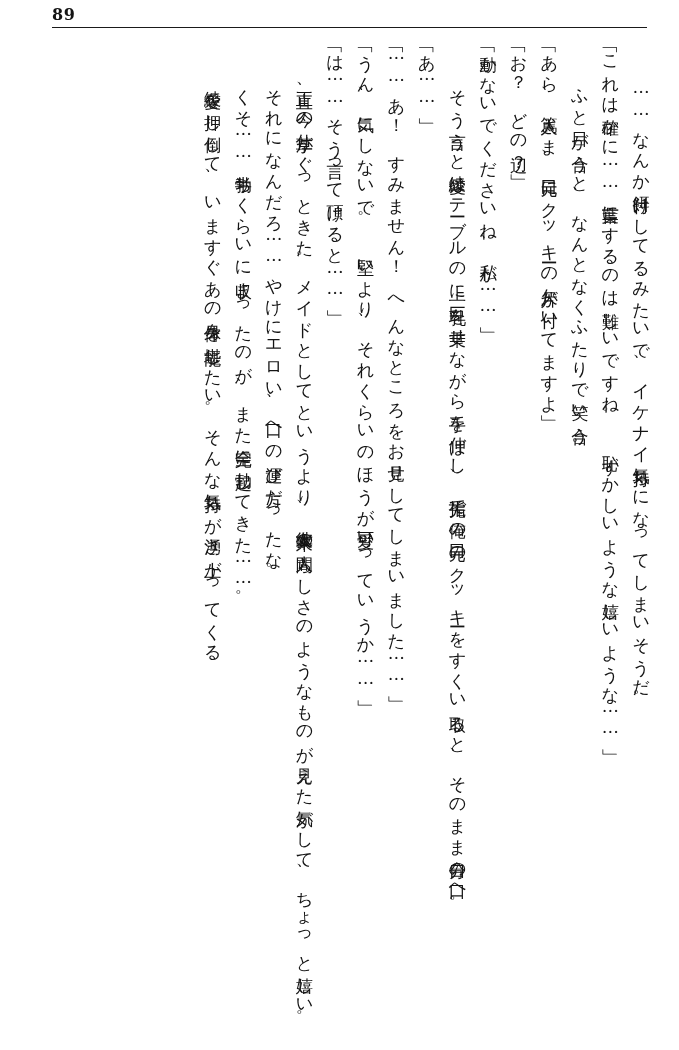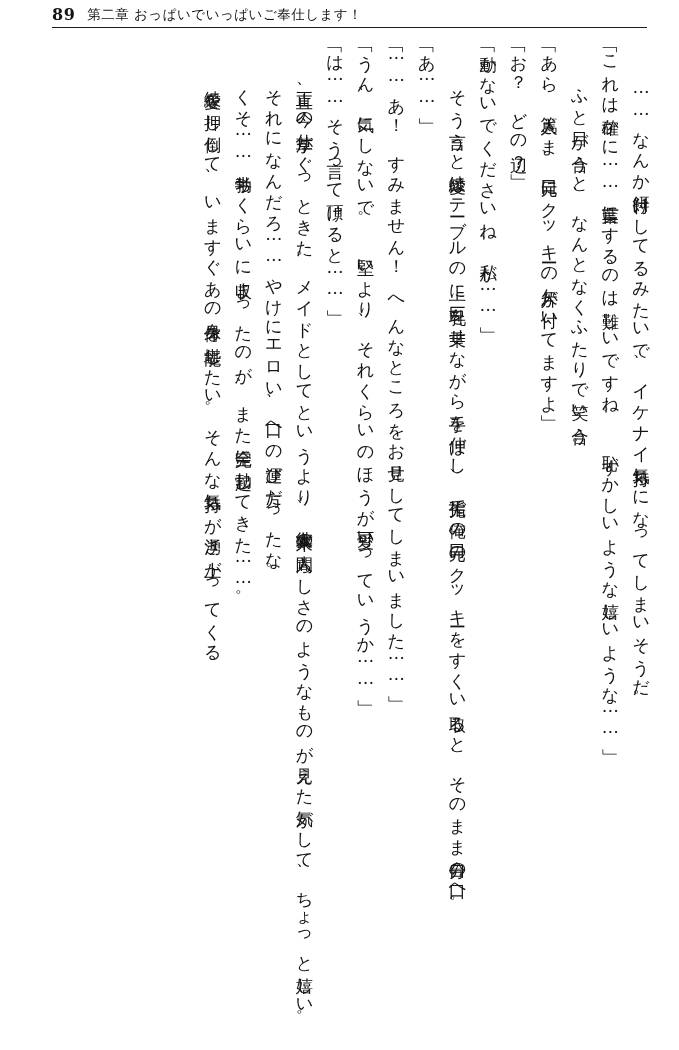--- a/index.html
+++ b/index.html
@@ -88,21 +88,20 @@
     padding-top: 17px;
   }
 </style>
 </head>
 <body>
 
 <div class="page">
 
   <div class="header">
     <span class="page-number">89</span>
-    <span class="chapter">第二章 おっぱいでいっぱいご奉仕します！</span>
   </div>
   <div class="header-rule"></div>
 
   <div class="body-area">
     <div class="vtext" id="vtext">
         <p class="indent">　……なんか餌付けしてるみたいで、イケナイ気持ちになってしまいそうだ。</p>
         <p>「これは確かに……言葉にするのは難しいですね。　恥ずかしいような嬉しいような……」</p>
         <p class="indent">　ふと目が合うと、なんとなくふたりで笑い合う。</p>
         <p>「あら、篤人さま、口元にクッキーの欠片が付いてますよ」</p>
         <p>「お？　どの辺？」</p>

